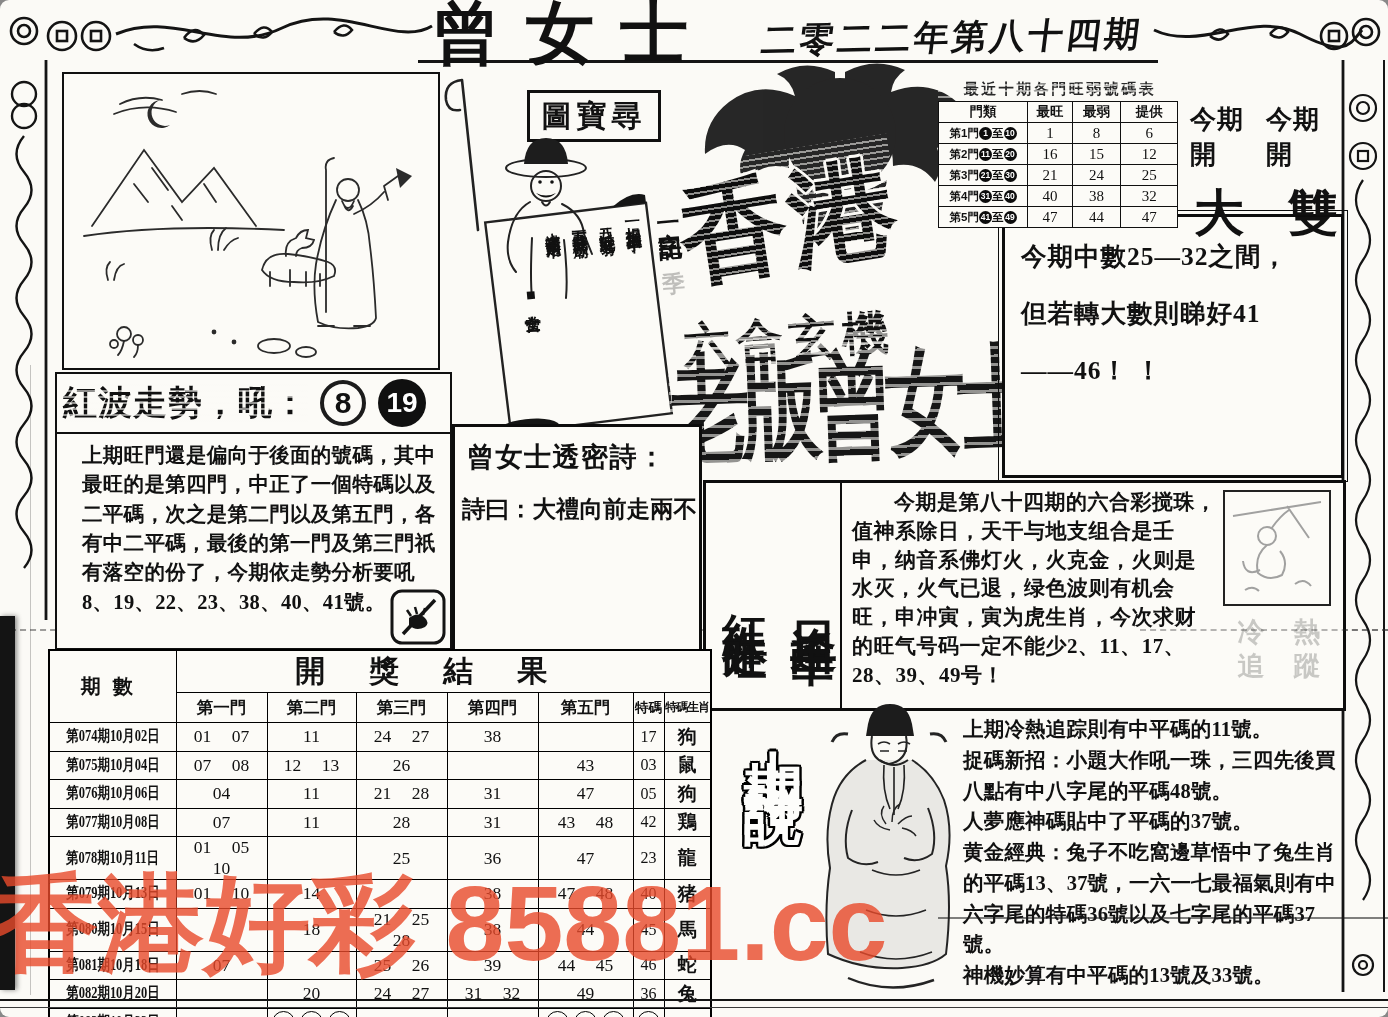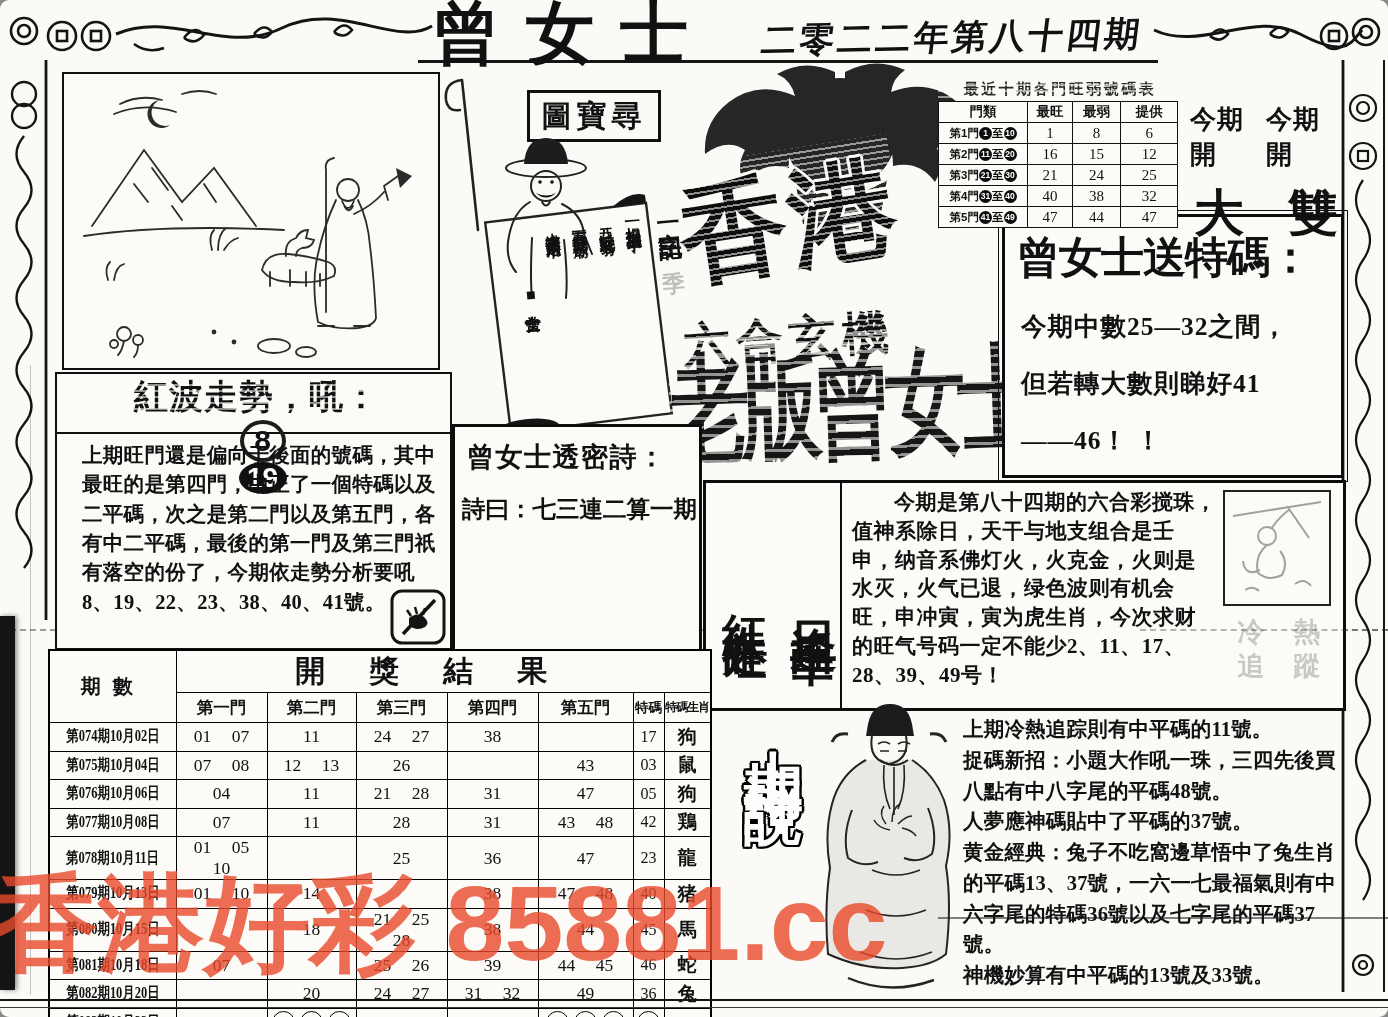--- a/index.html
+++ b/index.html
@@ -50,21 +50,21 @@
   
   #forecast{left:1190px;top:102px;width:152px;z-index:3;}
   #forecast .open-row{font-size:26px;font-weight:900;display:flex;justify-content:space-between;letter-spacing:1px;}
   #forecast .big-row{display:flex;justify-content:space-between;font-size:50px;font-weight:900;margin-top:8px;padding:0 4px;}
   
   #special-box{left:1002px;top:214px;width:342px;height:264px;border:3.5px solid #0d0d0d;outline:1.5px solid #0d0d0d;outline-offset:3px;}
   #special-box .t{font-size:43px;font-weight:900;letter-spacing:-1px;margin:12px 6px 0 12px;white-space:nowrap;}
   #special-box .l{font-size:25.5px;font-weight:800;margin:22px 0 0 16px;letter-spacing:1px;font-family:"Liberation Serif",serif;}
   
   #left-box{left:55px;top:372px;width:397px;height:278px;border:2.5px solid #101010;}
-  #redwave{height:58px;display:flex;align-items:center;padding-left:6px;border-bottom:2px solid #101010;flex-direction:column;}
+  #redwave{height:58px;display:flex;align-items:center;padding-left:6px;border-bottom:2px solid #101010;}
   #redwave .lbl{font-size:34px;font-weight:900;letter-spacing:1px;white-space:nowrap;}
   .rw-ball{display:inline-flex;align-items:center;justify-content:center;border-radius:50%;box-sizing:border-box;margin-left:12px;font-weight:900;}
   #rw1{width:46px;height:46px;border:4px solid #1c1c1c;font-size:30px;color:#111;}
   #rw2{width:48px;height:48px;background:#101010;color:#fff;font-size:28px;}
   #analysis-text{padding:7px 9px 0 25px;font-size:20.5px;font-weight:700;line-height:1.43;letter-spacing:.3px;font-family:"Liberation Serif",serif;}
   #catch-stamp{position:absolute;right:3px;bottom:2px;display:flex;align-items:flex-end;z-index:3;}
   #catch-label{writing-mode:vertical-rl;text-orientation:upright;font-size:14px;font-weight:700;margin-right:2px;letter-spacing:2px;}
   
   #poem-box{left:452px;top:424px;width:250px;height:234px;border:3px solid #0d0d0d;}
   #poem-box .t{font-size:27px;font-weight:700;margin:12px 6px 0 12px;letter-spacing:1.5px;font-family:"Liberation Serif",serif;white-space:nowrap;}
@@ -309,21 +309,20 @@
       <span>今期開</span>
       <span>今期開</span>
     </div>
     <div class="big-row">
       <span>大</span>
       <span>雙</span>
     </div>
   </div>
 
   <div class="box" id="special-box">
-    <div class="t">曾女士送特碼：</div>
     <div class="l">今期中數25—32之間，</div>
     <div class="l">但若轉大數則睇好41</div>
     <div class="l">——46！ ！</div>
   </div>
 
   <div class="box" id="left-box">
     <div id="redwave">
       <span class="lbl dst">紅波走勢，吼：</span>
       <span class="rw-ball" id="rw1">8</span>
       <span class="rw-ball" id="rw2">19</span>
@@ -335,21 +334,21 @@
         <rect x="3" y="3" width="52" height="52" rx="10" fill="none" stroke="#141414" stroke-width="3"></rect>
         <path d="M14 46 L46 12" stroke="#141414" stroke-width="3.5" fill="none"></path>
         <path d="M20 30 q9 -7 16 0 q5 5 0 9 q-9 5 -16 -2 z" fill="#141414"></path>
         <path d="M22 28 l-4 -6 M28 26 l-2 -7 M34 27 l2 -7" stroke="#141414" stroke-width="2.5" fill="none"></path>
       </svg>
     </div>
   </div>
 
   <div class="box" id="poem-box" style="border-width:3px;">
     <div class="t">曾女士透密詩：</div>
-    <div class="v">詩曰：七三連二算一期</div>
+    <div class="v">詩曰：大禮向前走兩不</div>
   </div>
 
   <div class="box" id="zodiac-box" style="border-width:3px;">
     <div class="vcol" id="zcol1">紅珠走旺</div>
     <div class="vcol" id="zcol2">日逢壬申</div>
     <div id="zbody">
       <div id="zfloat">
         <svg id="zimg" viewBox="0 0 104 112">
           <g fill="none" stroke="#8b8b8b" stroke-width="2" opacity=".8">
             <path d="M8 24 L96 10 M62 14 l22 32"></path>

